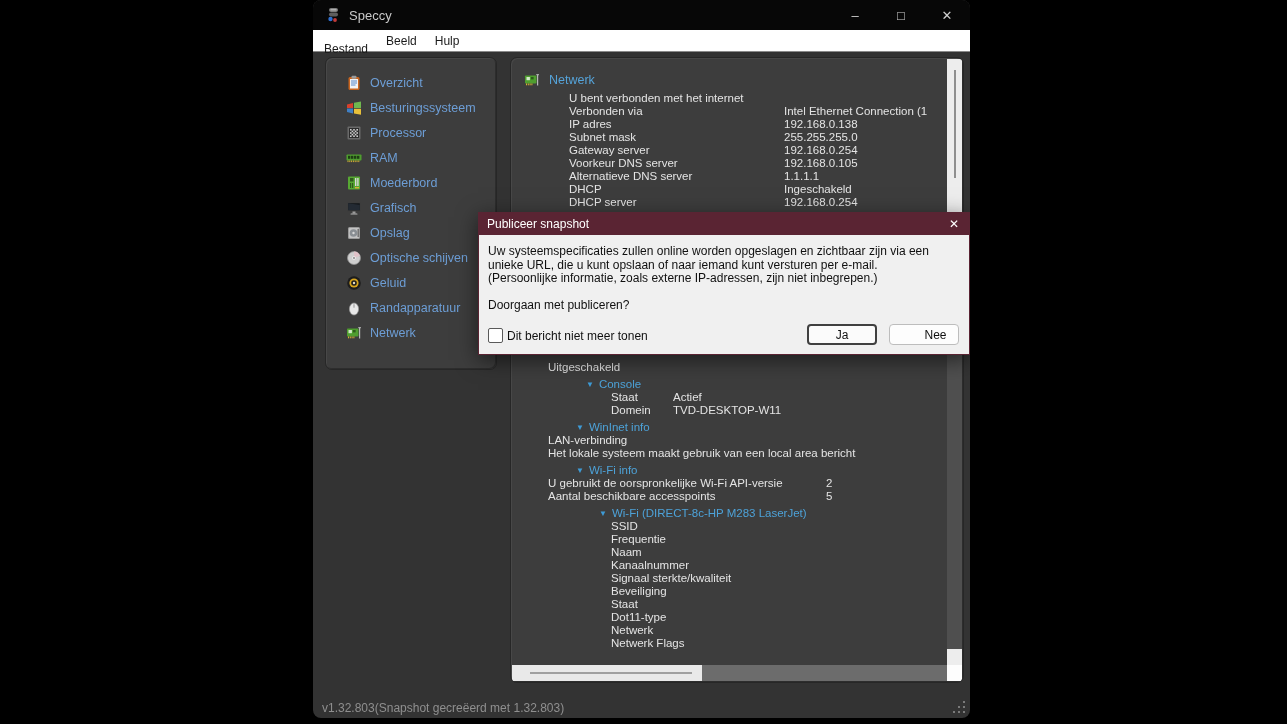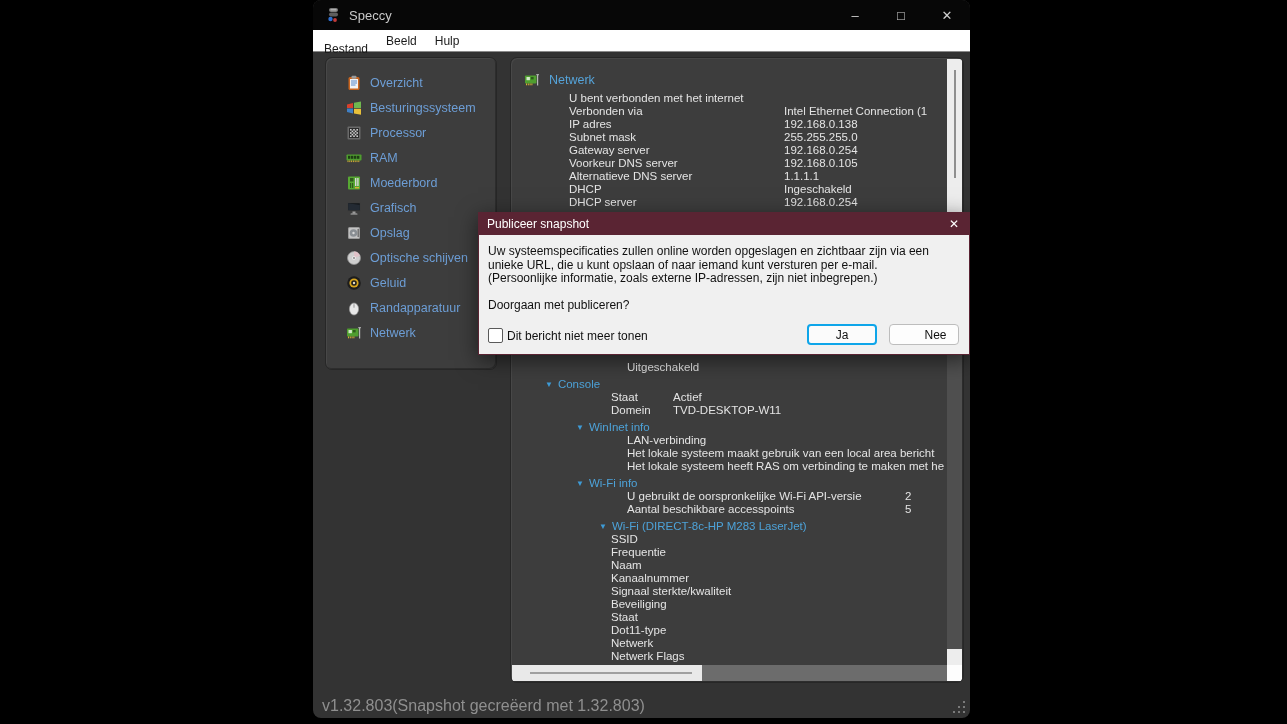--- a/index.html
+++ b/index.html
@@ -37,40 +37,40 @@
   .ic svg{display:block;}
 
   
   .net-header{position:absolute;left:13px;top:14px;display:flex;align-items:center;
               color:#55a3d9;font-size:12.5px;}
   .net-header .ic{margin-right:9px;}
 
   
   .rows{position:absolute;left:0;top:34px;right:16px;overflow:hidden;}
   .trow{line-height:13px;height:13px;font-size:11.5px;color:#e4e4e4;white-space:nowrap;}
-  .l1{padding-left:58px}.l2{padding-left:116px}.l3{padding-left:100px}
-  .hA{padding-left:34px}.hB{padding-left:65px}.hC{padding-left:88px}
+  .l1{padding-left:58px}.l2{padding-left:37px}.l3{padding-left:100px}
+  .hA{padding-left:75px}.hB{padding-left:65px}.hC{padding-left:88px}
   .sec{color:#4da2d8;margin-top:4px;}
   .sec .arr{display:inline-block;font-size:8px;color:#3e9bd6;margin-right:5px;vertical-align:1px;}
   .kv .lbl{display:inline-block;}
   .v1 .lbl{width:215px}.v2 .lbl{width:62px}.v3 .lbl{width:278px}
   .gap{margin-top:152px;}
 
   
   .vscroll{position:absolute;top:1px;right:1px;bottom:17px;width:15px;background:#4f4f4f;}
   .vthumb{position:absolute;top:0;left:0;right:0;height:197px;background:#ededed;}
   .vthumb::after{content:"";position:absolute;left:7px;top:11px;bottom:78px;width:2px;background:#8f8f8f;}
   .vbtn-bottom{position:absolute;left:0;right:0;bottom:0;height:16px;background:#ededed;}
   .hscroll{position:absolute;left:1px;right:16px;bottom:1px;height:16px;background:#6c6c6c;}
   .hthumb{position:absolute;left:0;top:0;bottom:0;width:190px;background:#e9e9e9;}
   .hthumb::after{content:"";position:absolute;top:7px;left:18px;right:10px;height:2px;background:#a0a0a0;}
   .scroll-corner{position:absolute;right:1px;bottom:1px;width:15px;height:16px;background:#fdfdfd;}
 
   
-  .status-text{position:absolute;left:9px;bottom:3px;color:#8f8f8f;font-size:16px;}
+  .status-text{position:absolute;left:9px;bottom:3px;color:#8f8f8f;font-size:12px;}
   .resize-grip{position:absolute;right:5px;bottom:5px;width:14px;height:14px;}
   .resize-grip i{position:absolute;width:2px;height:2px;background:#7a7a7a;}
   .resize-grip i:nth-child(1){right:0;bottom:0}
   .resize-grip i:nth-child(2){right:5px;bottom:0}
   .resize-grip i:nth-child(3){right:10px;bottom:0}
   .resize-grip i:nth-child(4){right:0;bottom:5px}
   .resize-grip i:nth-child(5){right:5px;bottom:5px}
   .resize-grip i:nth-child(6){right:0;bottom:10px}
 
   
@@ -79,21 +79,21 @@
   .dlg-titlebar{position:absolute;left:0;top:0;right:0;height:22px;background:#5a2433;color:#fff;
                 display:flex;align-items:center;font-size:12px;padding-left:8px;}
   .dlg-close{position:absolute;right:0;top:0;width:30px;height:22px;display:flex;align-items:center;
              justify-content:center;color:#fff;font-size:12px;}
   .dlg-body{position:absolute;left:9px;top:32px;right:9px;font-size:12px;line-height:13.5px;color:#101010;}
   .dlg-question{margin-top:13px;}
   .dlg-checkrow{position:absolute;left:9px;bottom:11px;display:flex;align-items:center;font-size:12px;color:#101010;}
   .checkbox{width:13px;height:13px;background:#fff;border:1px solid #5a5a5a;border-radius:2px;margin-right:4px;flex:0 0 auto;}
   .dlg-btn{position:absolute;bottom:9px;height:21px;width:70px;display:flex;align-items:center;
            justify-content:center;font-size:12px;color:#101010;border-radius:4px;box-sizing:border-box;}
-  .btn-yes{right:92px;background:#fbfbfb;border:2px solid #0ea5e9;}
+  .btn-yes{right:92px;background:#fbfbfb;border:2px solid #404040;}
   .btn-no{right:10px;background:#fdfdfd;border:1px solid #bdbdbd;padding-left:23px;}
 </style>
 </head>
 <body>
 
 <div class="window">
 
   <div class="titlebar">
     <span class="app-icon ic">
       <svg width="16" height="16" viewBox="0 0 16 16">
@@ -311,21 +311,20 @@
         <div class="trow l1 kv v1"><span class="lbl">Alternatieve DNS server</span><span class="val">1.1.1.1</span></div>
         <div class="trow l1 kv v1"><span class="lbl">DHCP</span><span class="val">Ingeschakeld</span></div>
         <div class="trow l1 kv v1"><span class="lbl">DHCP server</span><span class="val">192.168.0.254</span></div>
         <div class="trow l2 gap"><span class="lbl">Uitgeschakeld</span></div>
         <div class="trow hA sec"><span class="arr">▼</span><span class="lbl">Console</span></div>
         <div class="trow l3 kv v2"><span class="lbl">Staat</span><span class="val">Actief</span></div>
         <div class="trow l3 kv v2"><span class="lbl">Domein</span><span class="val">TVD-DESKTOP-W11</span></div>
         <div class="trow hB sec"><span class="arr">▼</span><span class="lbl">WinInet info</span></div>
         <div class="trow l2"><span class="lbl">LAN-verbinding</span></div>
         <div class="trow l2"><span class="lbl">Het lokale systeem maakt gebruik van een local area bericht</span></div>
-        <div class="trow l2"><span class="lbl">Het lokale systeem heeft RAS om verbinding te maken met he</span></div>
         <div class="trow hB sec"><span class="arr">▼</span><span class="lbl">Wi-Fi info</span></div>
         <div class="trow l2 kv v3"><span class="lbl">U gebruikt de oorspronkelijke Wi-Fi API-versie</span><span class="val">2</span></div>
         <div class="trow l2 kv v3"><span class="lbl">Aantal beschikbare accesspoints</span><span class="val">5</span></div>
         <div class="trow hC sec"><span class="arr">▼</span><span class="lbl">Wi-Fi (DIRECT-8c-HP M283 LaserJet)</span></div>
         <div class="trow l3"><span class="lbl">SSID</span></div>
         <div class="trow l3"><span class="lbl">Frequentie</span></div>
         <div class="trow l3"><span class="lbl">Naam</span></div>
         <div class="trow l3"><span class="lbl">Kanaalnummer</span></div>
         <div class="trow l3"><span class="lbl">Signaal sterkte/kwaliteit</span></div>
         <div class="trow l3"><span class="lbl">Beveiliging</span></div>

